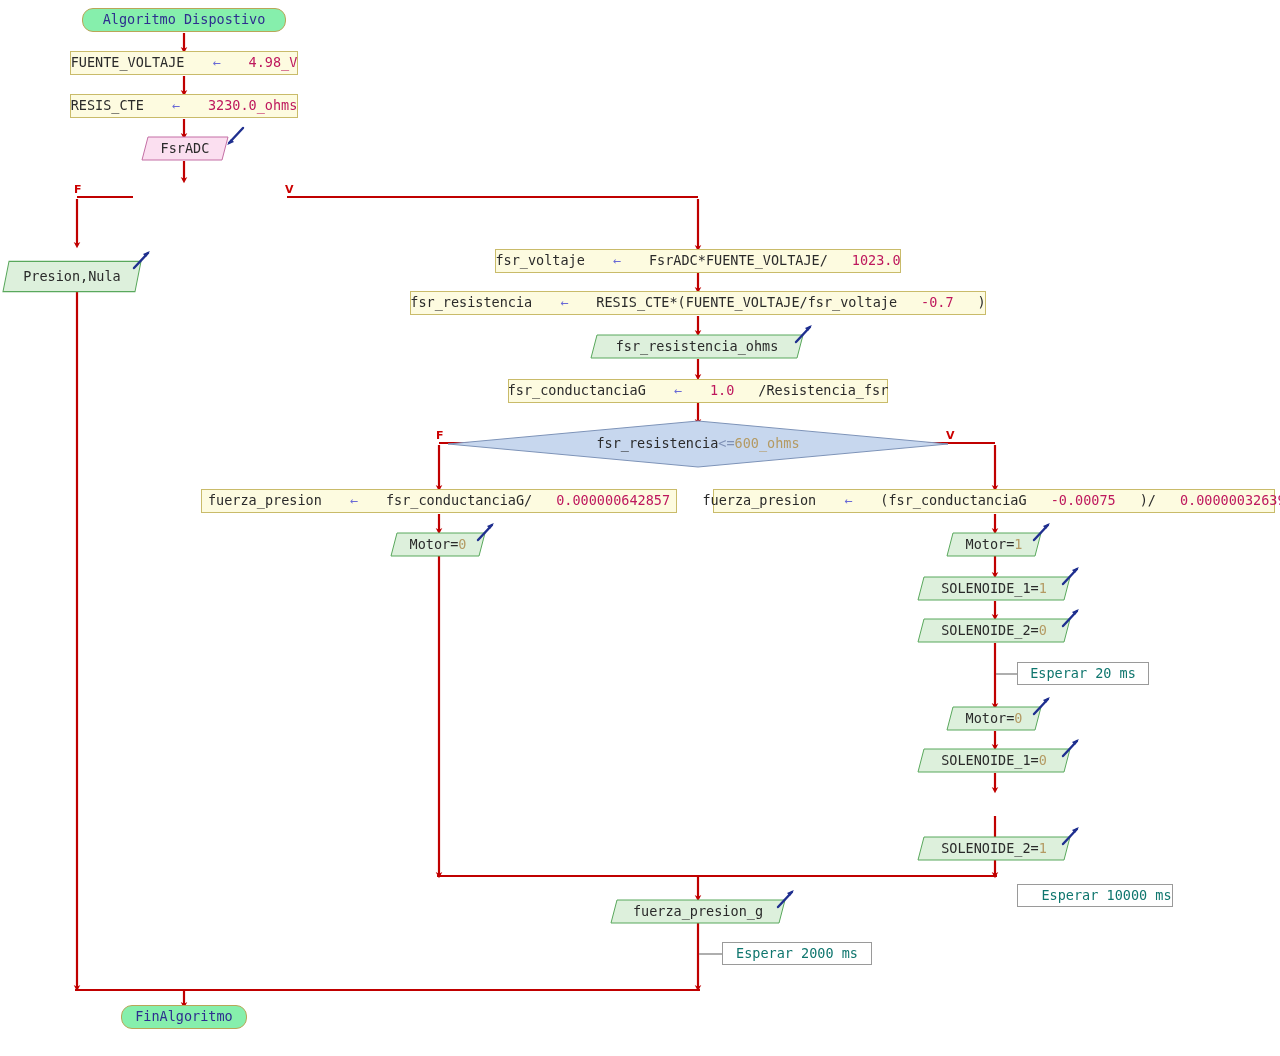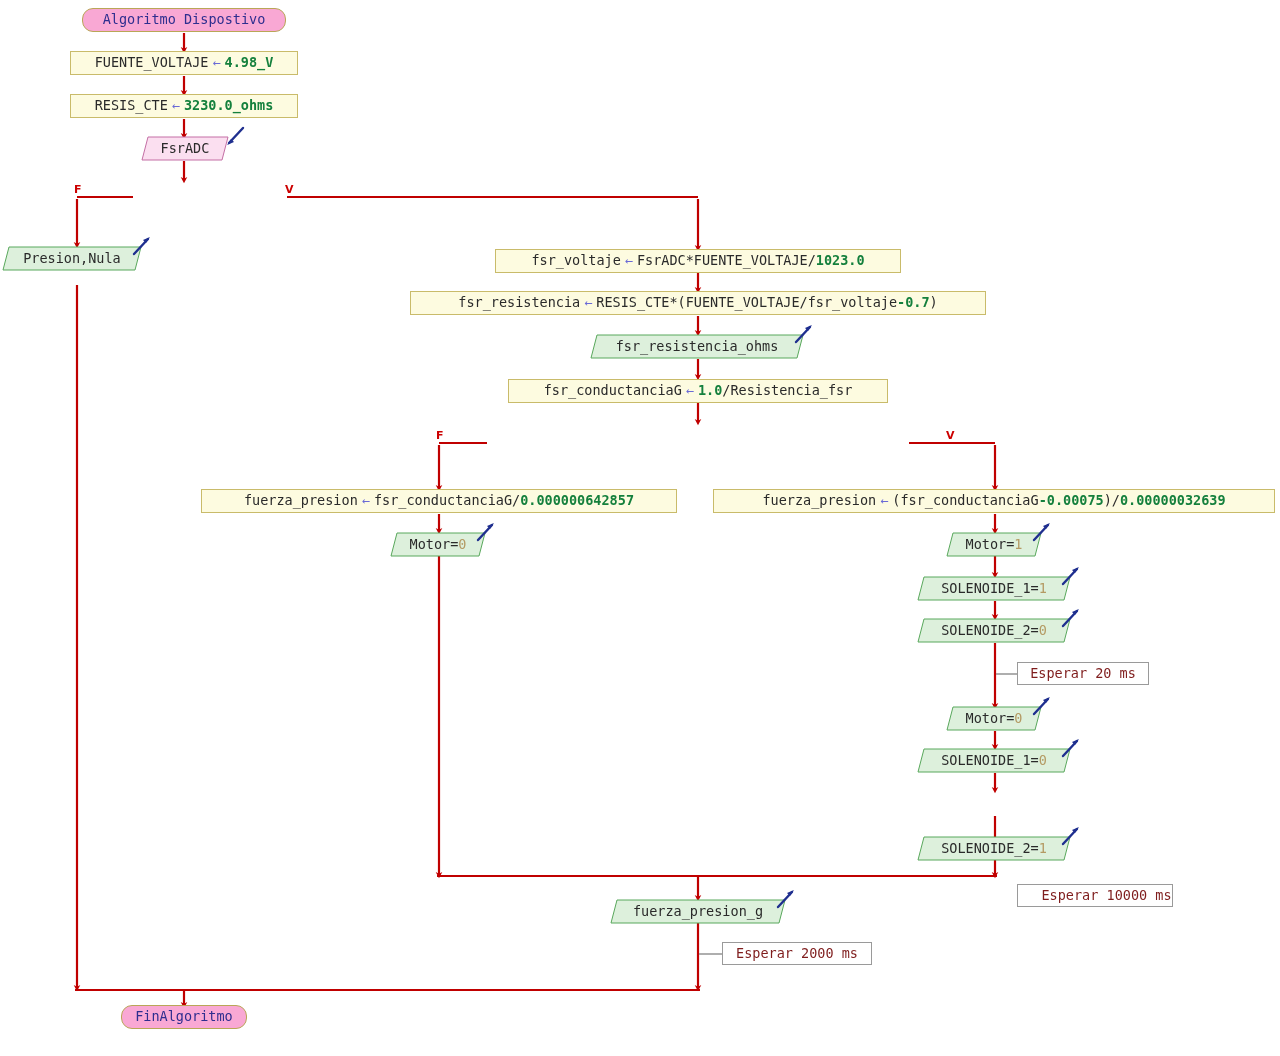--- a/index.html
+++ b/index.html
@@ -35,36 +35,37 @@
     justify-content: center;
     font-size: 13.5px;
     line-height: 1;
     letter-spacing: 0px;
   }
 
   
   .terminal {
     border: 1px solid #b9a657;
     border-radius: 11px;
-    background: #f9a8d4;
+    background: #86efac;
     color: #2e2e8f;
     height: 24px;
     padding: 4px 11px;
   }
 
   
   .assign {
     border: 1px solid #c9bb6a;
     background: #fdfbe0;
     color: #2a2a2a;
     height: 24px;
     padding: 0 7px;
+    gap: 24px;
   }
   .assign .arrow { color: #6a6ad6; padding: 0 4px; }
-  .assign .lit  { color: #15803d; font-weight: bold; }
+  .assign .lit  { color: #be185d; }
 
   
   .decision {
     background: transparent;
     color: #2a2a2a;
   }
   .decision .dshape {
     position: absolute;
     left: 0; top: 0;
     width: 100%; height: 100%;
@@ -86,21 +87,21 @@
     left: 0; top: 0;
     width: 100%; height: 100%;
   }
   .io .plabel { position: relative; z-index: 2; }
   .io .lit { color: #b49a63; }
 
   
   .wait {
     border: 1px solid #9a9a9a;
     background: #ffffff;
-    color: #7f1d1d;
+    color: #0f766e;
     height: 23px;
     padding: 0 6px;
   }
 
   .branch-label {
     position: absolute;
     font-family: "DejaVu Sans", "Liberation Sans", sans-serif;
     font-size: 11px;
     font-weight: bold;
     color: #cc0000;
@@ -221,21 +222,21 @@
       <g stroke="#1f2f8f" stroke-width="2.4" fill="none" stroke-linecap="round">
         <path d="M20,3 L6,18"></path>
       </g>
       <path d="M4,20 L11,17 L8,14 Z" fill="#1f2f8f"></path>
     </svg>
   </div>
 
   <span class="branch-label" style="left:74px; top:184px;">F</span>
   <span class="branch-label" style="left:285px; top:184px;">V</span>
 
-  <div class="node io" style="left:2px; top:246px; width:140px; height:25px;">
+  <div class="node io" style="left:2px; top:260px; width:140px; height:33px;">
     <svg class="pshape" viewBox="0 0 140 25" preserveAspectRatio="none">
       <polygon points="7,1 139,1 133,24 1,24" fill="#ddf0dc" stroke="#59a85c" stroke-width="1"></polygon>
     </svg>
     <span class="plabel">Presion,Nula</span>
     <svg style="position:absolute; right:-12px; top:-12px; width:24px; height:24px; z-index:3;" viewBox="0 0 24 24">
       <g stroke="#1f2f8f" stroke-width="2.4" fill="none" stroke-linecap="round">
         <path d="M4,20 L18,5"></path>
       </g>
       <path d="M20,3 L13,6 L16,9 Z" fill="#1f2f8f"></path>
     </svg>
@@ -269,20 +270,28 @@
     </svg>
   </div>
 
   <div class="node assign" style="left:508px; top:379px; width:380px;">
     <span>fsr_conductanciaG</span>
     <span class="arrow">←</span>
     <span class="lit">1.0</span>
       <span>/Resistencia_fsr</span>
   </div>
 
+  <div class="node decision" style="left:447px; top:420px; width:502px; height:48px;">
+    <svg class="dshape" viewBox="0 0 502 48" preserveAspectRatio="none">
+      <polygon points="251,1 501,24 251,47 1,24" fill="#c7d7ee" stroke="#7d93b8" stroke-width="1"></polygon>
+    </svg>
+    <span class="dlabel">
+      <span>fsr_resistencia</span><span class="op">&lt;=</span><span class="lit">600_ohms</span>
+    </span>
+  </div>
   <span class="branch-label" style="left:436px; top:430px;">F</span>
   <span class="branch-label" style="left:946px; top:430px;">V</span>
 
   <div class="node assign" style="left:201px; top:489px; width:476px;">
     <span>fuerza_presion</span>
     <span class="arrow">←</span>
     <span>fsr_conductanciaG/</span>
       <span class="lit">0.000000642857</span>
   </div>
 

